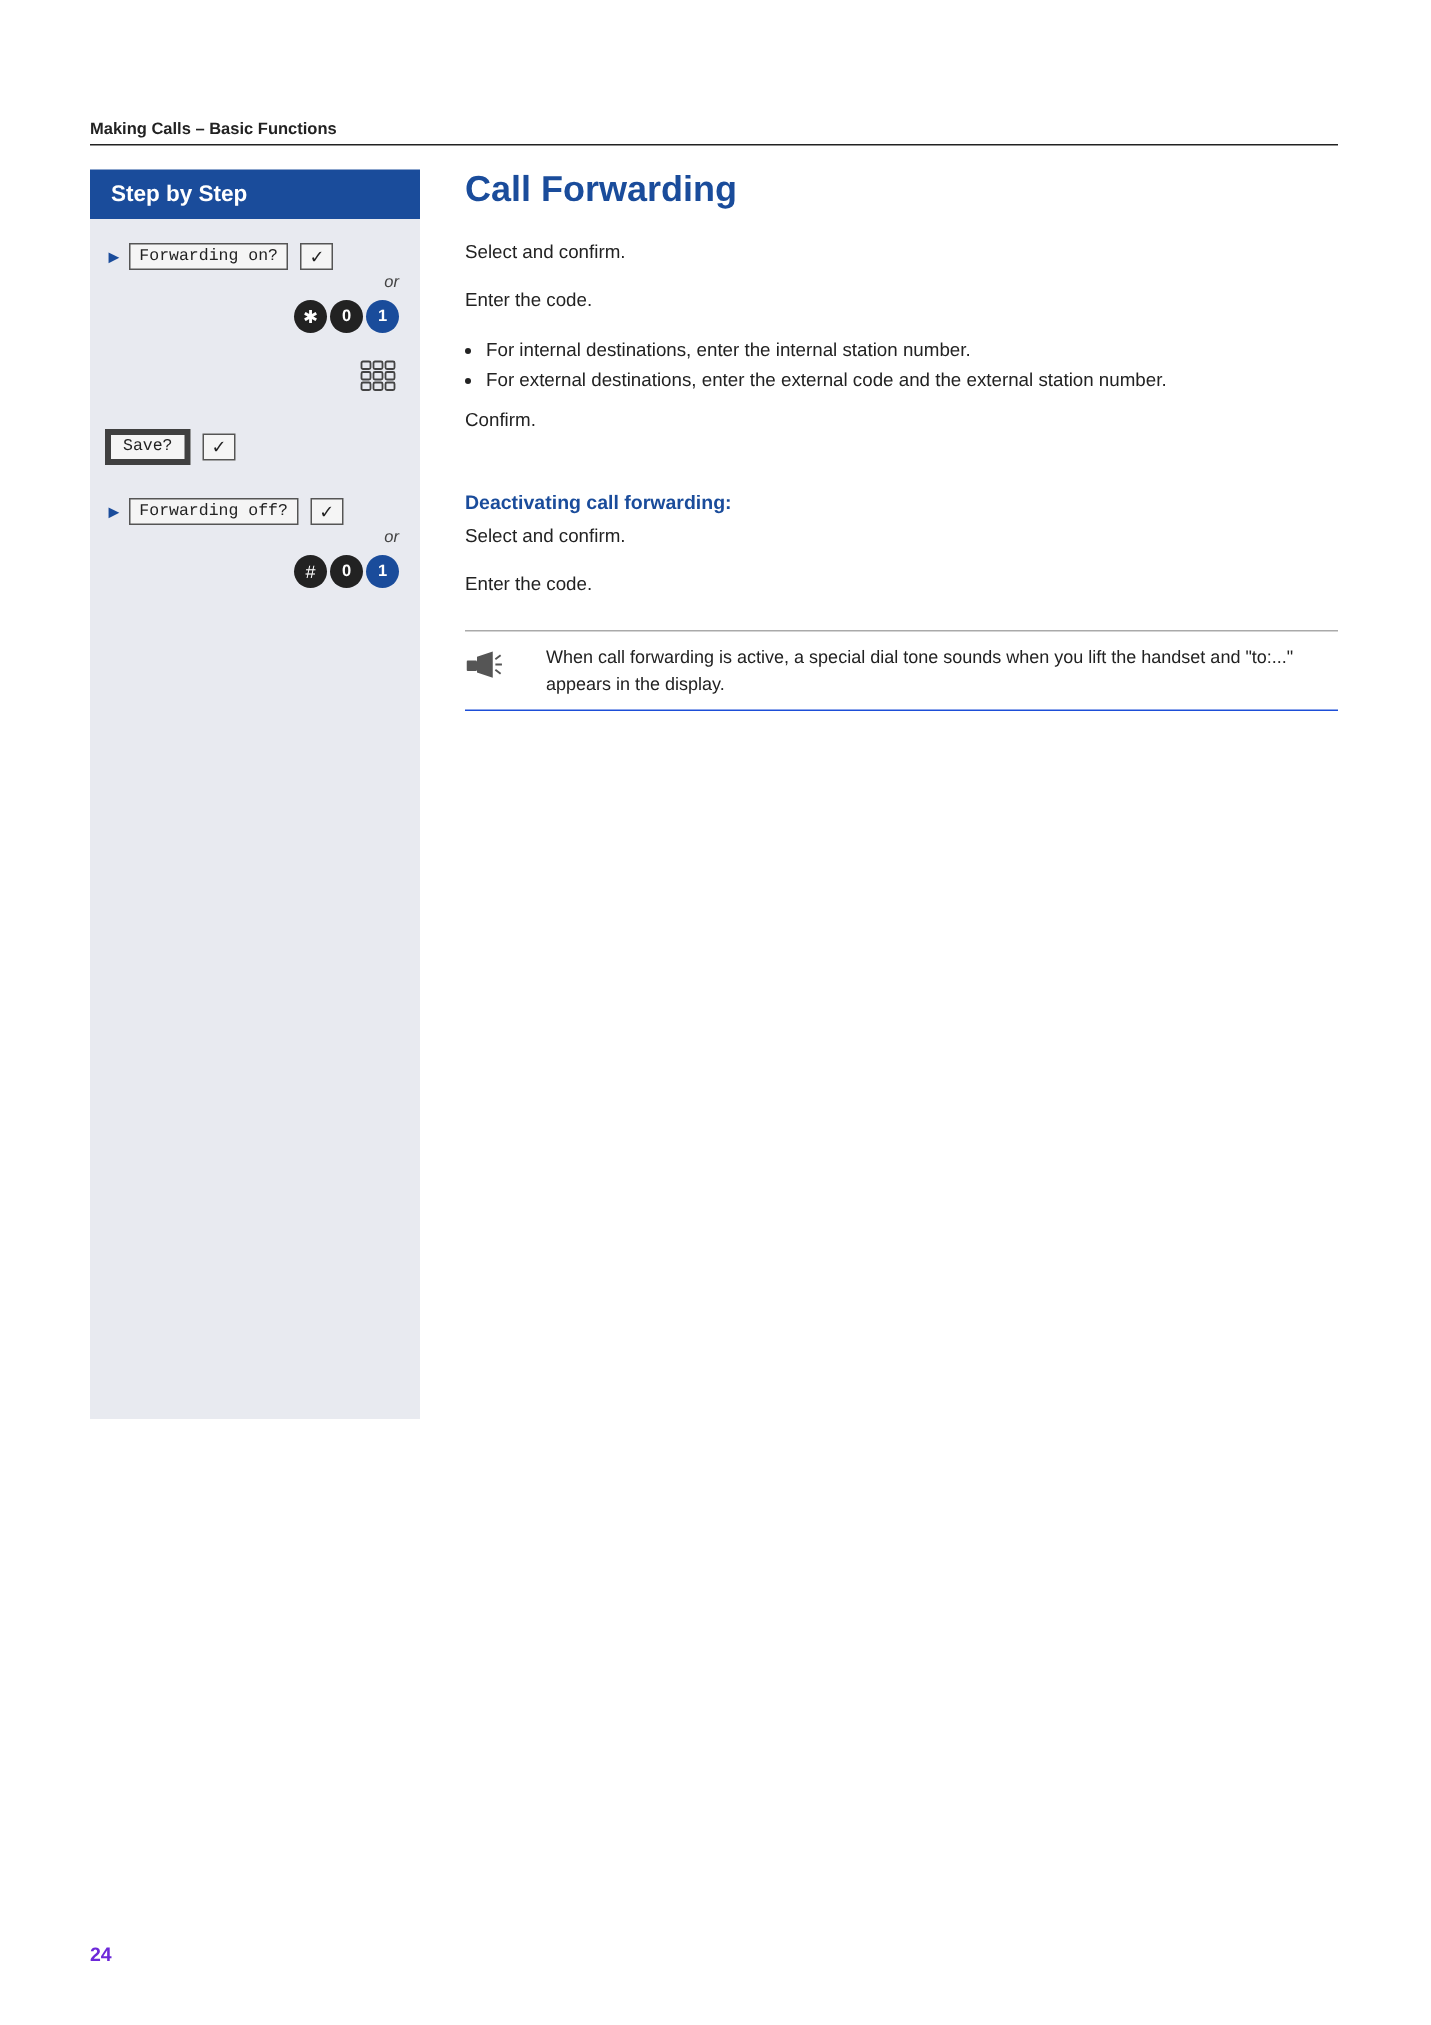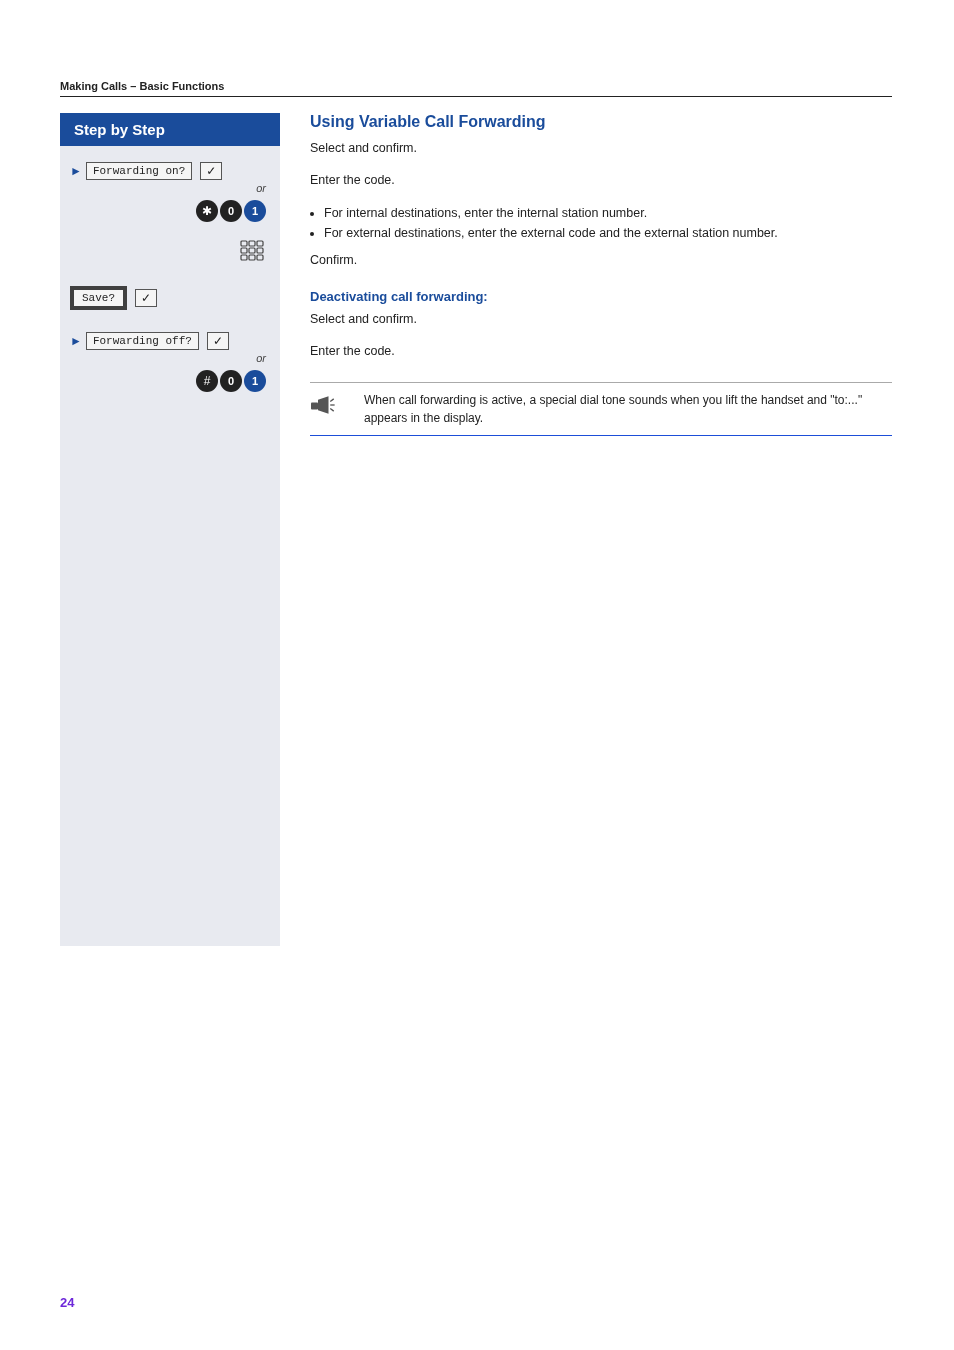--- a/index.html
+++ b/index.html
@@ -324,42 +324,42 @@
           <div class="icon-star">#</div>
           <div class="icon-circle">0</div>
           <div class="icon-circle blue">1</div>
         </div>
 
       </div>
     </div>
 
     <div class="right-col">
 
-
-      <div class="sub-title">Using Variable Call Forwarding</div>
+      <div class="main-title">Call Forwarding</div>
+
 
 
       <div class="action-row">
         <span class="action-text">Select and confirm.</span>
       </div>
 
       <div class="action-row">
         <span class="action-text">Enter the code.</span>
       </div>
 
       <ul class="bullet-list">
         <li>For internal destinations, enter the internal station number.</li>
         <li>For external destinations, enter the external code and the external station number.</li>
       </ul>
 
       <div class="action-row">
         <span class="action-text">Confirm.</span>
       </div>
 
-      <div class="sub-title-red" style="margin-top:12px;">Deactivating call forwarding:</div>
+      <div class="sub-title-red" style="margin-top:30px;">Deactivating call forwarding:</div>
 
       <div class="action-row">
         <span class="action-text">Select and confirm.</span>
       </div>
 
       <div class="action-row">
         <span class="action-text">Enter the code.</span>
       </div>
 
       <div class="note-box">

